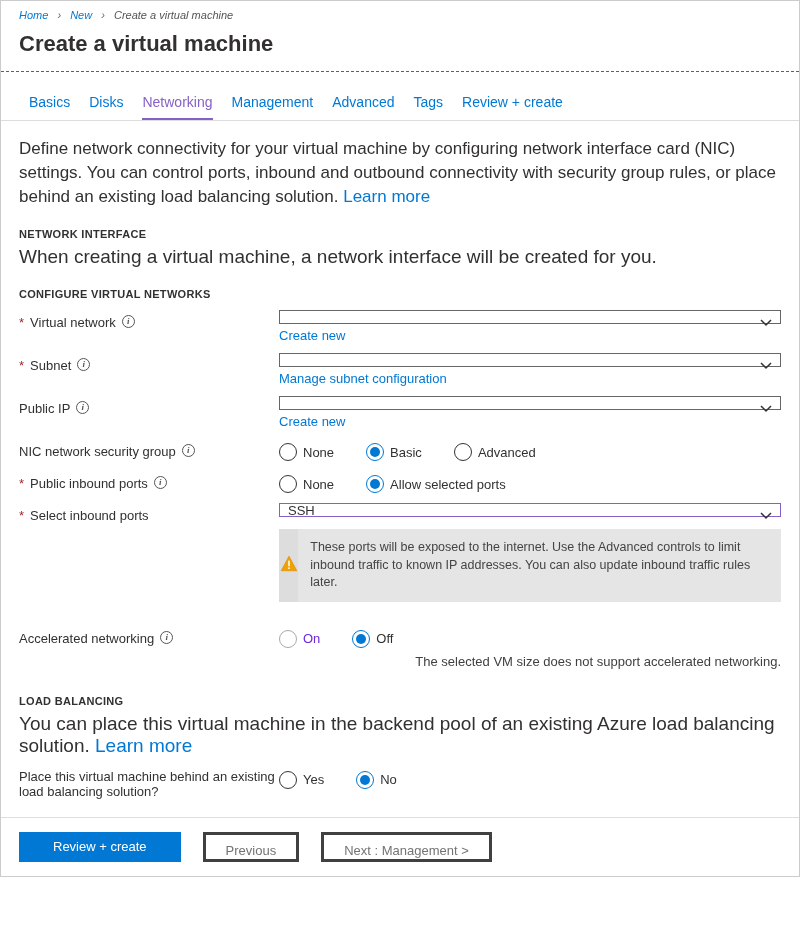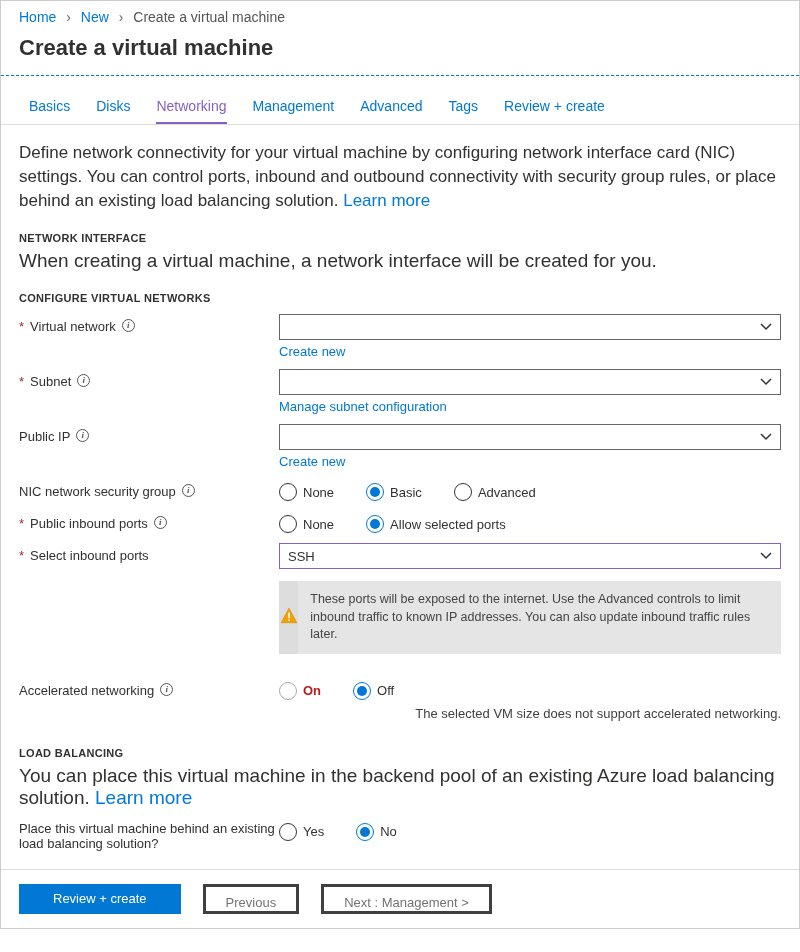--- a/index.html
+++ b/index.html
@@ -6,37 +6,38 @@
 body {
   font-family: "Segoe UI", Arial, sans-serif;
   font-size: 13px;
   color: #323130;
   background: #fff;
   width: 800px;
   border: 1px solid #ccc;
 }
 .breadcrumb {
   padding: 8px 18px 4px 18px;
-  font-size: 14px;
+  font-size: 11px;
+  font-style: italic;
 }
 .breadcrumb a { color: #0078d4; text-decoration: none; cursor: pointer; }
 .breadcrumb .sep { color: #666; margin: 0 6px; }
 .breadcrumb .current { color: #555; }
 h1 {
   font-size: 22px;
   font-weight: 600;
   padding: 6px 18px 14px 18px;
 }
 .dashed-sep {
   border-top: 1px dashed #0078d4;
   margin: 0;
 }
 .tabs {
   display: flex;
-  gap: 26px;
+  gap: 19px;
   padding: 22px 28px 0 28px;
   border-bottom: 1px solid #ddd;
 }
 .tab {
   padding-bottom: 8px;
   cursor: pointer;
   color: #0078d4;
   font-size: 14px;
 }
 .tab.active {
@@ -81,21 +82,21 @@
   text-align: center;
   color: #555;
   font-style: italic;
   font-family: serif;
   font-weight: bold;
   margin-left: 2px;
 }
 .field-control { flex: 1; }
 .select-box {
   width: 100%;
-  height: 26px;
+  height: 14px;
   border: 1px solid #666;
   background: #fff;
   position: relative;
   cursor: pointer;
   display: flex;
   align-items: center;
   padding: 0 8px;
 }
 .select-box.purple { border: 1px solid #8661c5; }
 .select-box .chev {
@@ -114,21 +115,21 @@
 }
 .radio-circle {
   width: 18px; height: 18px;
   border: 1px solid #333;
   border-radius: 50%;
   display: inline-flex;
   align-items: center;
   justify-content: center;
 }
 .radio.disabled .radio-circle { border-color: #aaa; }
-.radio.disabled { color: #b91c1c; cursor: default; font-weight: bold; }
+.radio.disabled { color: #6d28d9; cursor: default; }
 .radio.selected .radio-circle { border-color: #0078d4; }
 .radio.selected .radio-dot {
   width: 10px; height: 10px;
   background: #0078d4;
   border-radius: 50%;
 }
 .warning-box {
   display: flex;
   margin-top: 12px;
   background: #e5e5e5;

